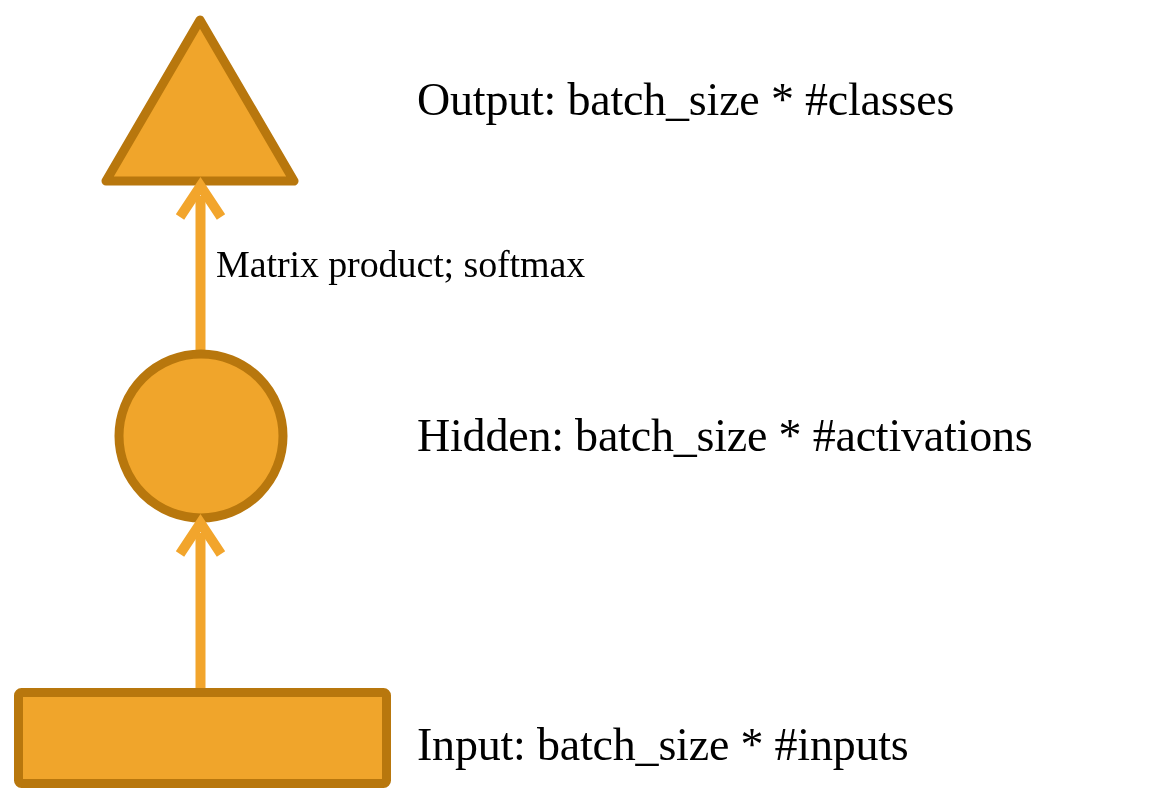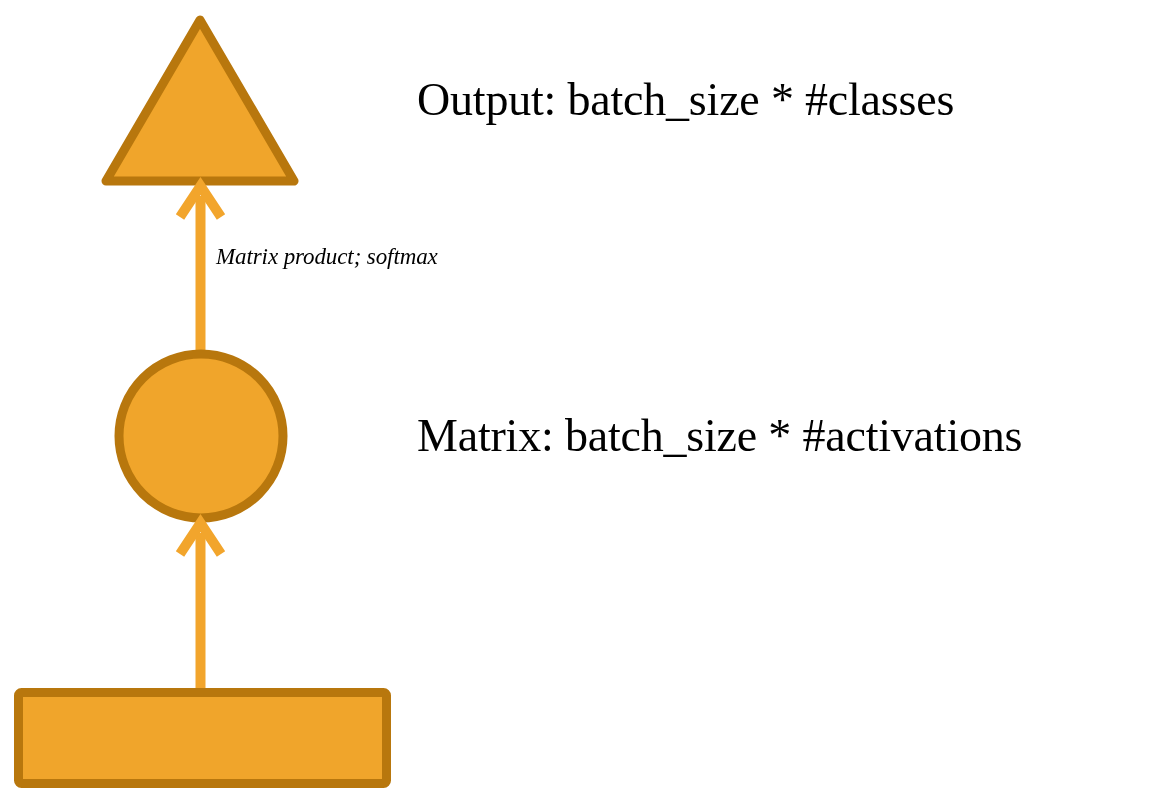--- a/index.html
+++ b/index.html
@@ -32,22 +32,21 @@
     font-family: "Liberation Serif", serif;
     font-weight: 400;
     white-space: nowrap;
     line-height: 1;
   }
   .layer-label {
     font-size: 46px;
     letter-spacing: -0.2px;
   }
   .edge-label {
-    font-size: 23px;
-    font-style: italic;
+    font-size: 38px;
     letter-spacing: -0.1px;
   }
   #label-output   { left: 417px; top: 77px;  }
   #label-hidden   { left: 417px; top: 413px; }
   #label-input    { left: 417px; top: 722px; }
   #label-edge-top { left: 216px; top: 245px; }
   #label-edge-bot { left: 216px; top: 565px; }
 </style>
 </head>
 <body>
@@ -74,19 +73,20 @@
       <path d="M 180 554 L 200.5 523 L 221 554" fill="none" stroke="#F2A52C" stroke-width="10" stroke-linejoin="miter" stroke-linecap="butt"></path>
     </g>
 
     <g>
       <rect x="18.5" y="692.5" width="368" height="91" rx="3" ry="3" fill="#F0A52B" stroke="#B8770D" stroke-width="9" stroke-linejoin="round"></rect>
     </g>
   </svg>
 
   <div id="label-output" class="label layer-label">Output: batch_size * #classes</div>
 
-  <div id="label-hidden" class="label layer-label">Matrix: batch_size * #activations</div>
+  <div id="label-hidden" class="label layer-label">Hidden: batch_size * #activations</div>
 
+  <div id="label-input" class="label layer-label">Input: batch_size * #inputs</div>
 
   <div id="label-edge-top" class="label edge-label">Matrix product; softmax</div>
 
 
 </div>
 
 </body></html>

